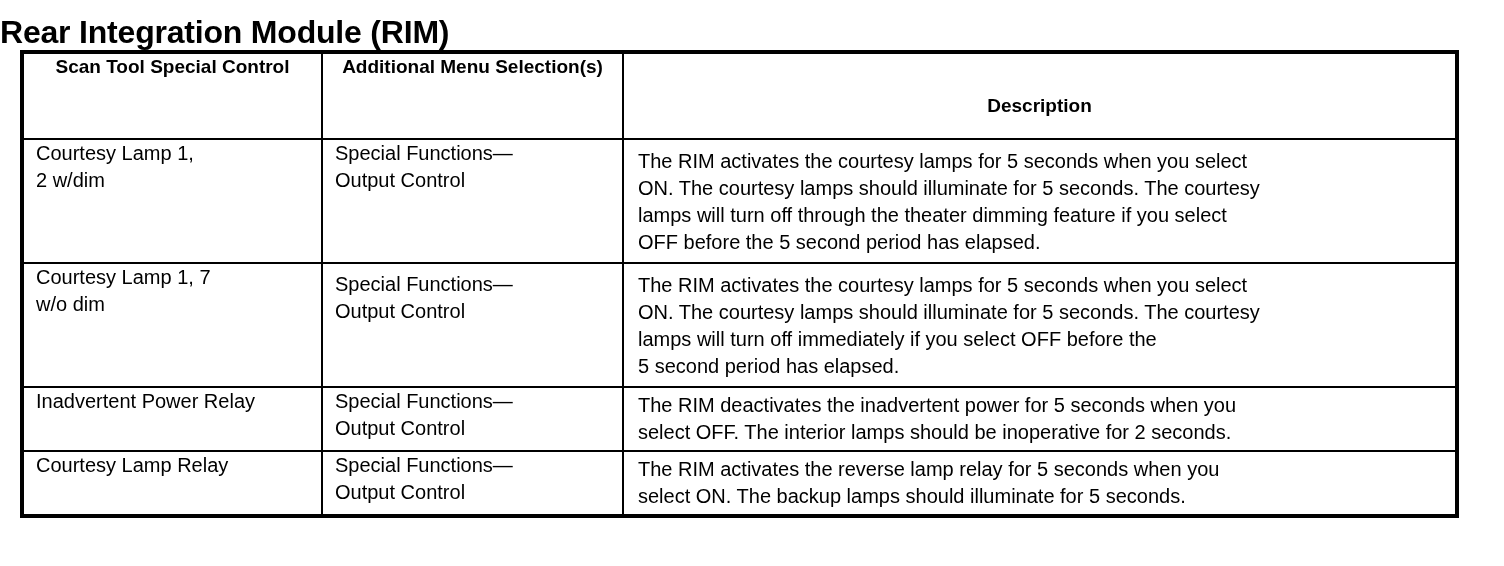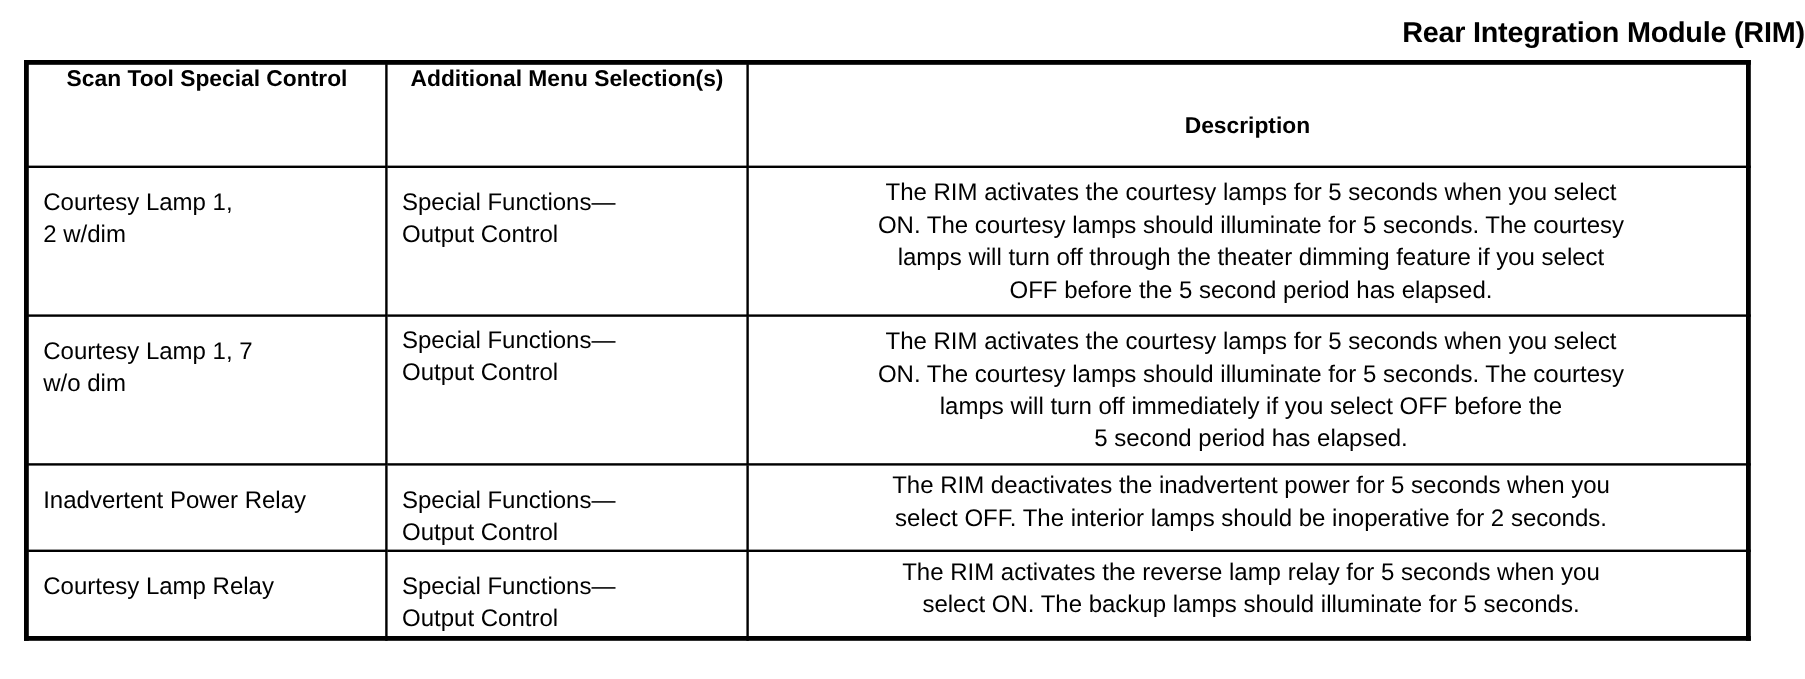--- a/index.html
+++ b/index.html
@@ -18,22 +18,22 @@
     position: relative;
     width: 1504px;
     height: 566px;
     overflow: hidden;
   }
   .doc-title {
     position: absolute;
     left: 0;
     top: 14px;
     width: 1504px;
-    text-align: right;
-    font-size: 24px;
+    text-align: left;
+    font-size: 32px;
     font-weight: bold;
     letter-spacing: -0.2px;
   }
   .table-wrap {
     position: absolute;
     left: 20px;
     top: 50px;
     width: 1435px;
   }
   table.rim {
@@ -87,26 +87,25 @@
   .r1 { height: 120px; }
   .r2 { height: 124px; }
   .r3 { height: 64px; }
   .r4 { height: 62px; }
   .r5 { height: 62px; }
   .desc-cell {
     font-size: 20px;
     line-height: 27px;
     padding: 8px 8px 6px 14px;
     white-space: pre-line;
-    text-align: center;
   }
   .ctrl-cell {
     font-size: 20px;
     line-height: 27px;
-    padding: 16px 8px 0 12px;
+    padding: 0 8px 0 12px;
     white-space: pre-line;
   }
 </style>
 </head>
 <body>
 
 <div class="page">
 
   <div class="doc-title">Rear Integration Module (RIM)</div>
 

